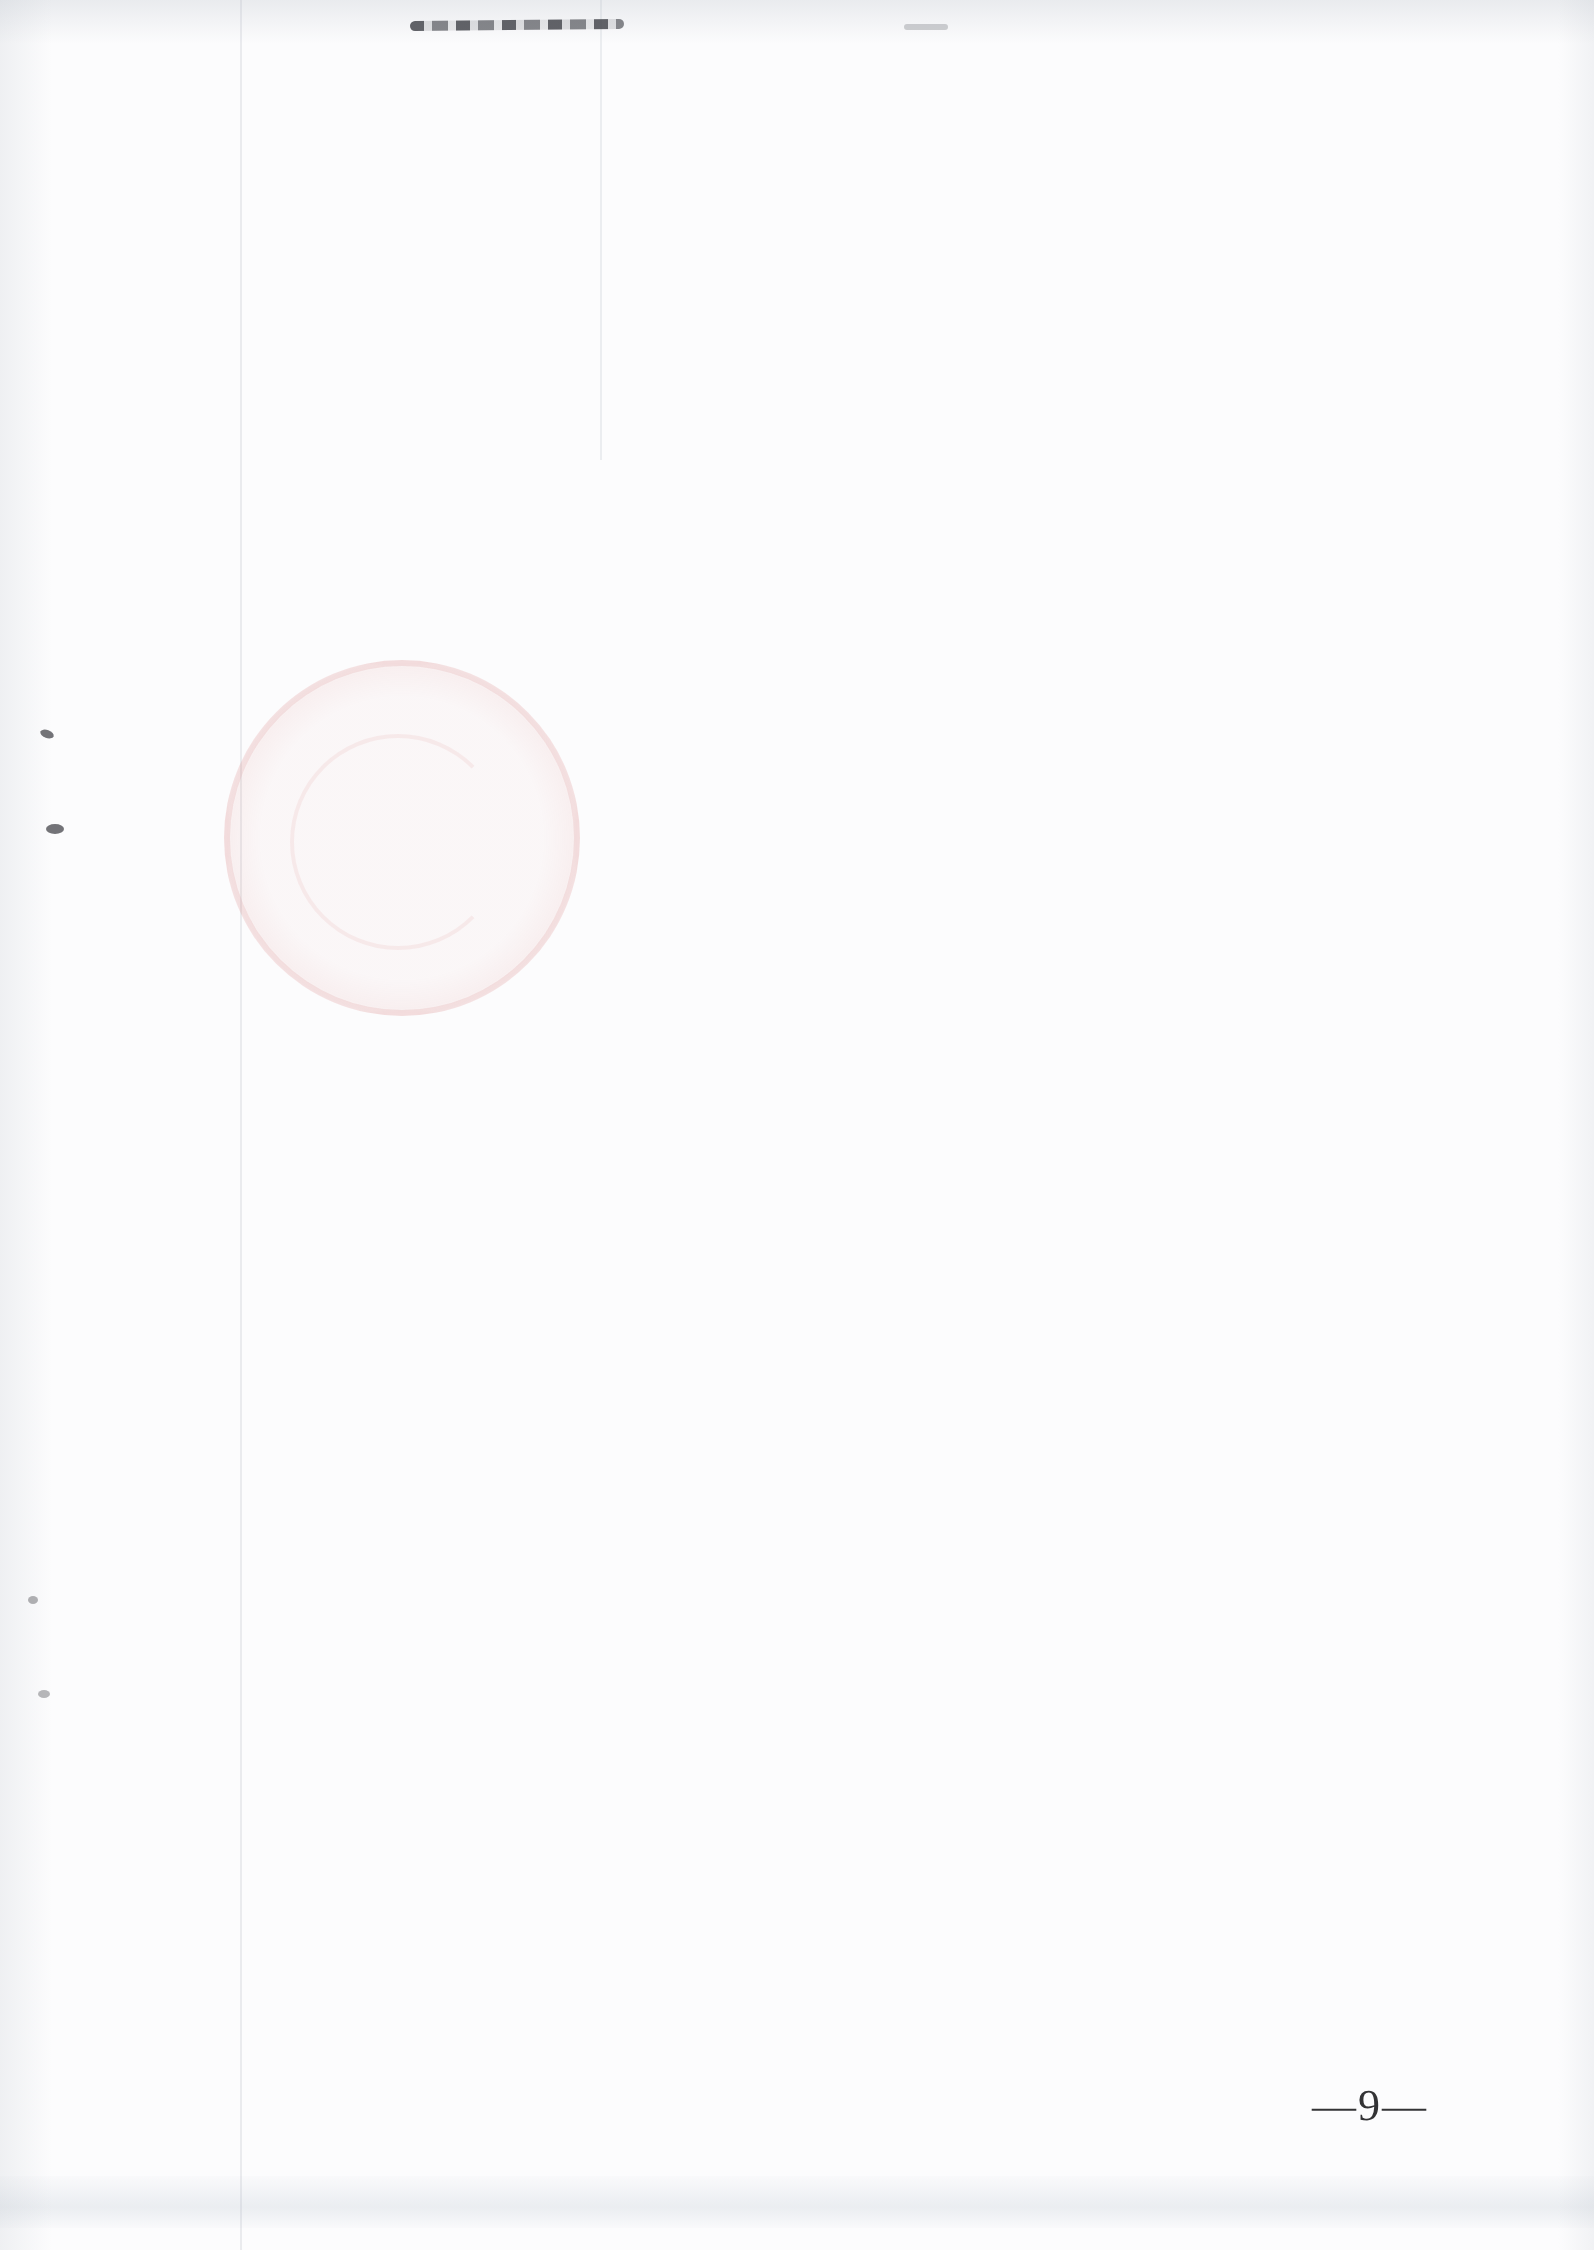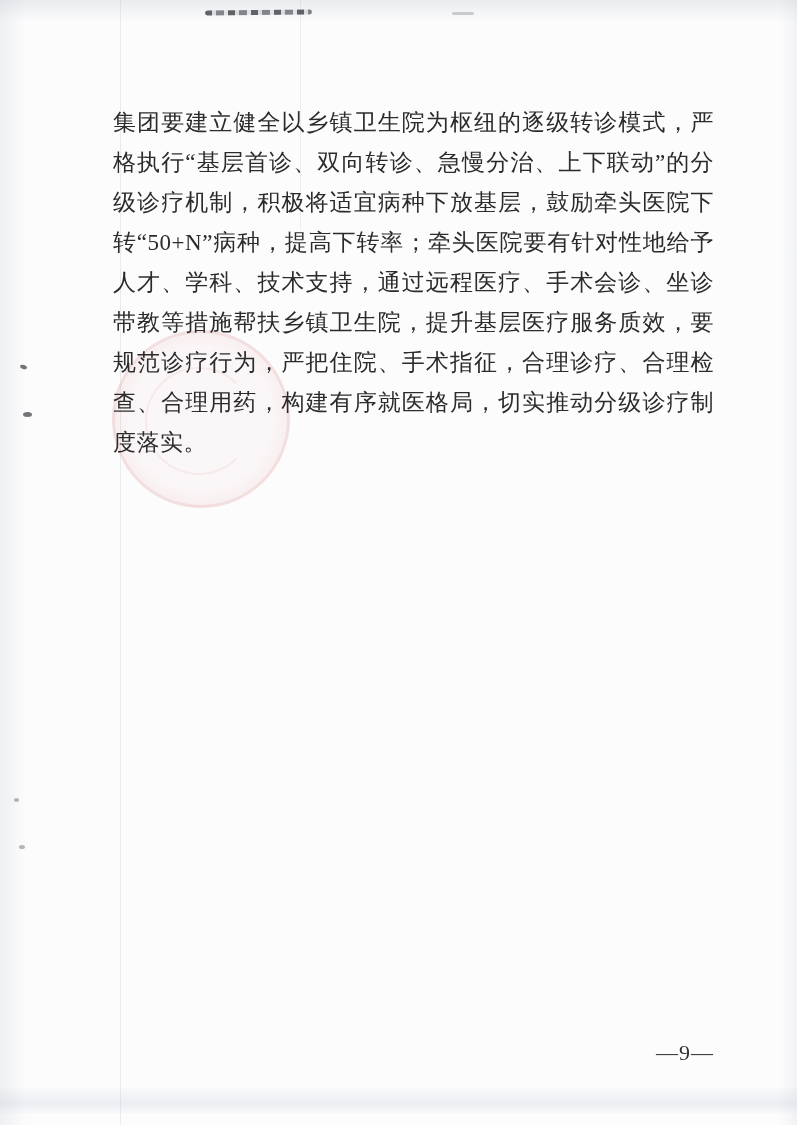--- a/index.html
+++ b/index.html
@@ -125,18 +125,17 @@
   <div class="speck s2"></div>
   <div class="speck s3"></div>
   <div class="speck s4"></div>
 
   <div class="seal">
     <div class="seal-inner-arc"></div>
   </div>
 
   <div class="textblock">
 
-  <p><span class="text-run">集团要建立健全以乡镇卫生院为枢纽的逐级转诊模式，严格执行“基层首诊、双向转诊、急慢分治、上下联动”的分级诊疗机制，积极将适宜病种下放基层，鼓励牵头医院下转“50+N”病种，提高下转率；牵头医院要有针对性地给予人才、学科、技术支持，通过远程医疗、手术会诊、坐诊带教等措施帮扶乡镇卫生院，提升基层医疗服务质效，要规范诊疗行为，严把住院、手术指征，合理诊疗、合理检查、合理用药，构建有序就医格局，切实推动分级诊疗制度落实。</span></p>
     </div>
 
   <div class="page-number">—9—</div>
 
 </div>
 
 </body></html>

